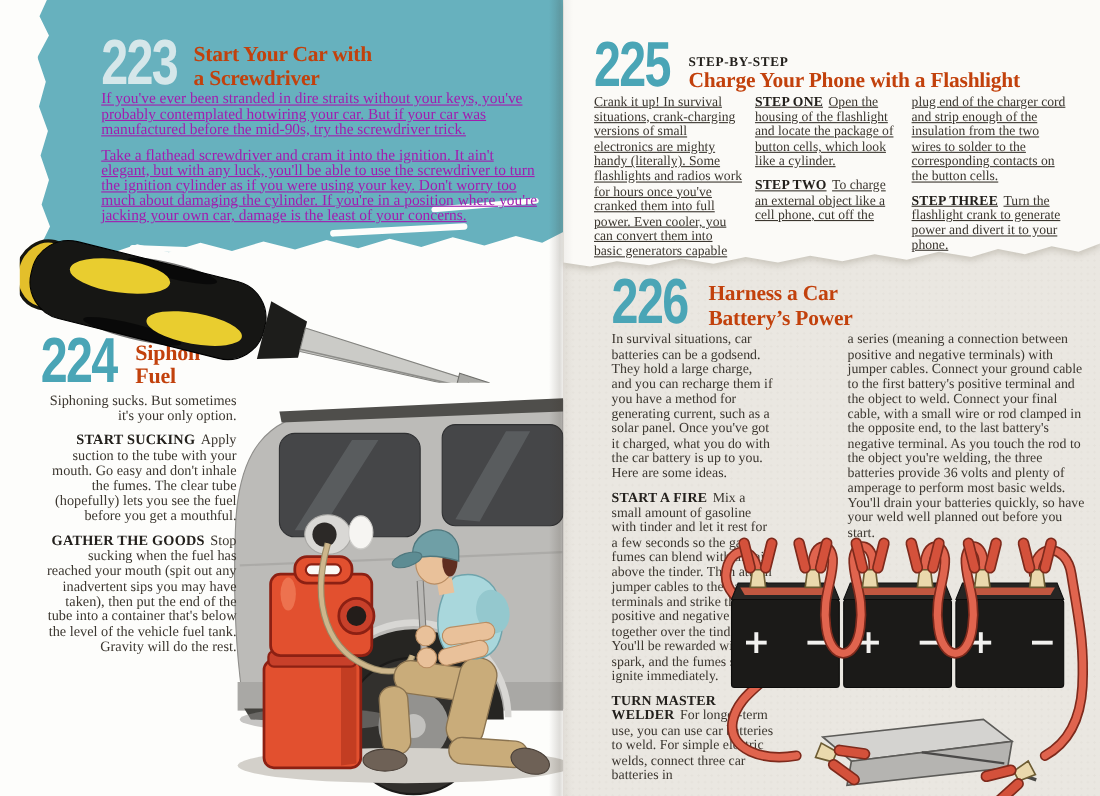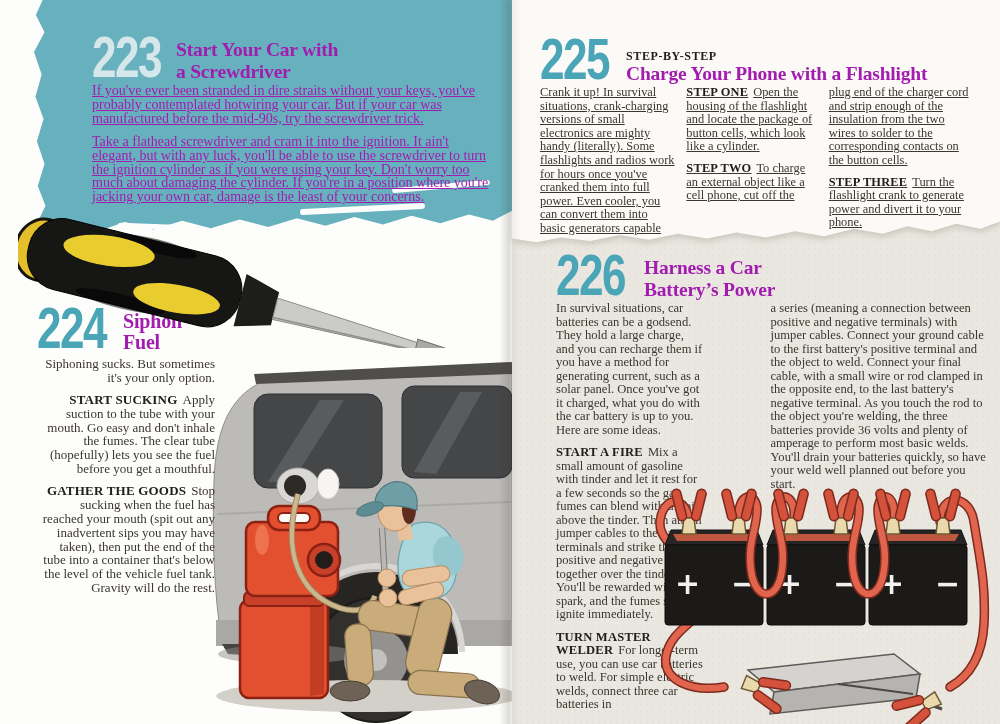--- a/index.html
+++ b/index.html
@@ -24,21 +24,21 @@
   .s2{left:392px;top:184px;width:98px;height:5px;transform:rotate(-5deg);}
   .s3{left:118px;top:224px;width:72px;height:5px;transform:rotate(2deg);}
 
   .sec{position:absolute;}
   .sec-head{display:flex;align-items:flex-end;}
   .numwrap{flex:0 0 auto;overflow:visible;}
   .num{display:inline-block;font-family:"Liberation Sans",sans-serif;font-weight:700;
     font-size:58px;line-height:50px;letter-spacing:-2px;transform:scaleX(.76);transform-origin:0 0;white-space:nowrap;}
   .num-pale{color:#d5e7ea;}
   .num-teal{color:#4aa5b6;}
-  .h-title{font-weight:700;color:#a21caf;font-size:19.5px;line-height:21.5px;letter-spacing:-0.2px;padding-top:3px;}
+  .h-title{font-weight:700;color:#c2410c;font-size:19.5px;line-height:21.5px;letter-spacing:-0.2px;padding-top:3px;}
   .kicker{font-weight:700;color:#23201c;font-size:12px;line-height:13px;letter-spacing:0.6px;padding-top:3px;}
   .lead{font-weight:700;color:#23201c;letter-spacing:0.2px;margin-right:5px;}
   p{margin:0 0 9px 0;}
 
   .sec223{left:92px;top:34px;width:400px;z-index:5;}
   .sec223 .sec-head{height:48px;}
   .sec223 .numwrap{width:84px;}
   .body223{margin-top:2px;font-size:14px;line-height:13.9px;color:#a21caf;text-decoration:underline;}
 
   .screwdriver{position:absolute;left:18px;top:186px;width:468px;height:162px;z-index:8;}

